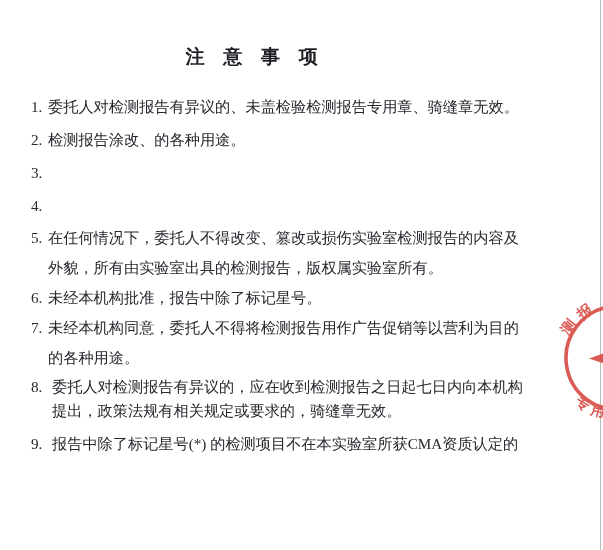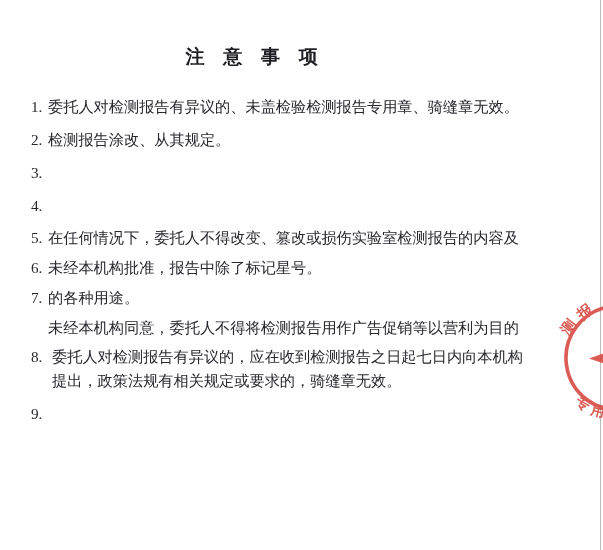--- a/index.html
+++ b/index.html
@@ -71,65 +71,67 @@
     <div class="item" id="i1">
       <span class="num">1.</span>
       <span class="txt">
           <span class="line">委托人对检测报告有异议的、未盖检验检测报告专用章、骑缝章无效。</span>
         </span>
     </div>
 
     <div class="item" id="i2">
       <span class="num">2.</span>
       <span class="txt">
-          <span class="line">检测报告涂改、从其规定。</span>
+          <span class="line">检测报告涂改、的各种用途。</span>
         </span>
     </div>
 
     <div class="item" id="i3">
       <span class="num">3.</span>
     </div>
 
     <div class="item" id="i4">
       <span class="num">4.</span>
     </div>
 
     <div class="item" id="i5">
       <span class="num">5.</span>
       <span class="txt">
         <span class="line">在任何情况下，委托人不得改变、篡改或损伤实验室检测报告的内容及</span>
+        <span class="line">外貌，所有由实验室出具的检测报告，版权属实验室所有。</span>
       </span>
     </div>
 
     <div class="item" id="i6">
       <span class="num">6.</span>
       <span class="txt">
           <span class="line">未经本机构批准，报告中除了标记星号。</span>
         </span>
     </div>
 
     <div class="item" id="i7">
       <span class="num">7.</span>
       <span class="txt">
+        <span class="line">未经本机构同意，委托人不得将检测报告用作广告促销等以营利为目的</span>
         <span class="line">的各种用途。</span>
-        <span class="line">未经本机构同意，委托人不得将检测报告用作广告促销等以营利为目的</span>
       </span>
     </div>
 
     <div class="item loose" id="i8">
       <span class="num">8.</span>
       <span class="txt">
         <span class="line">委托人对检测报告有异议的，应在收到检测报告之日起七日内向本机构</span>
         <span class="line">提出，政策法规有相关规定或要求的，骑缝章无效。</span>
       </span>
     </div>
 
     <div class="item loose" id="i9">
       <span class="num">9.</span>
       <span class="txt">
+        <span class="line">报告中除了标记星号(*) 的检测项目不在本实验室所获CMA资质认定的</span>
       </span>
     </div>
 
   </div>
 
   <svg class="seal" viewBox="0 0 140 140" xmlns="http://www.w3.org/2000/svg">
     <g transform="rotate(-8 68 68)">
       <circle cx="68" cy="68" r="52" fill="none" stroke="#d6463e" stroke-width="3.6"></circle>
       <polygon fill="#d6463e" transform="translate(65,68) rotate(-10)" points="0,-26 6.11,-8.41 24.73,-8.03 9.89,3.21 15.28,21.03 0,10.4 -15.28,21.03 -9.89,3.21 -24.73,-8.03 -6.11,-8.41"></polygon>
       <text font-size="15" font-weight="bold" fill="#d6463e" text-anchor="middle" transform="translate(27,34) rotate(-44)">测</text>

